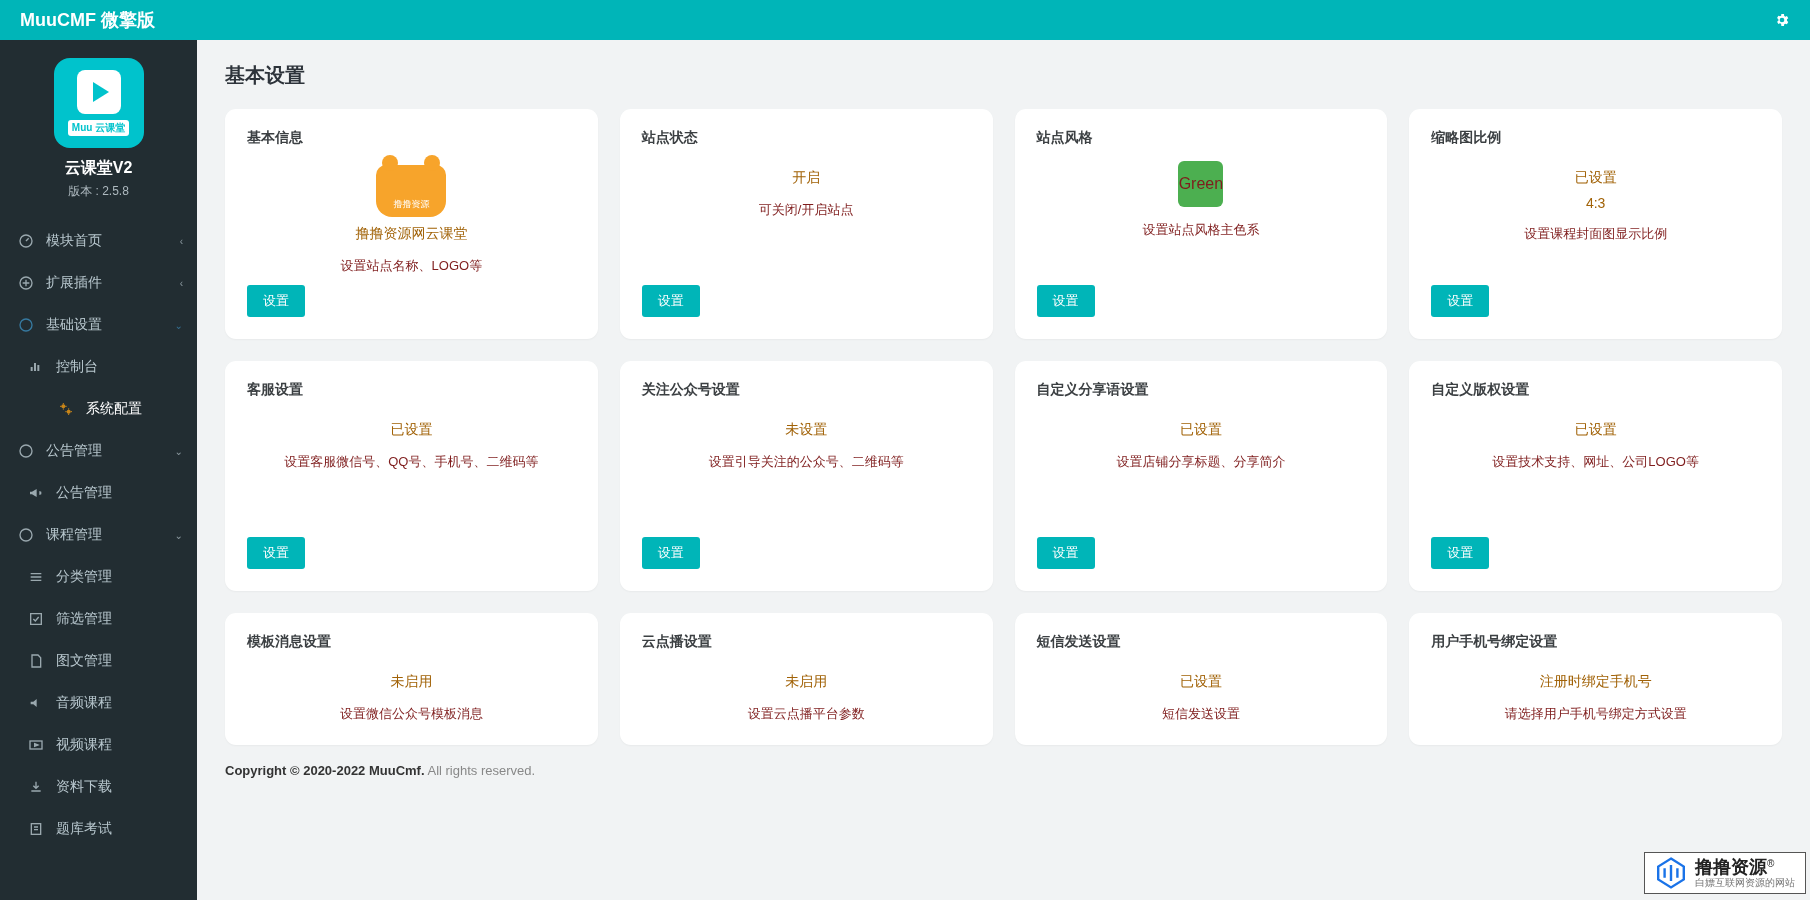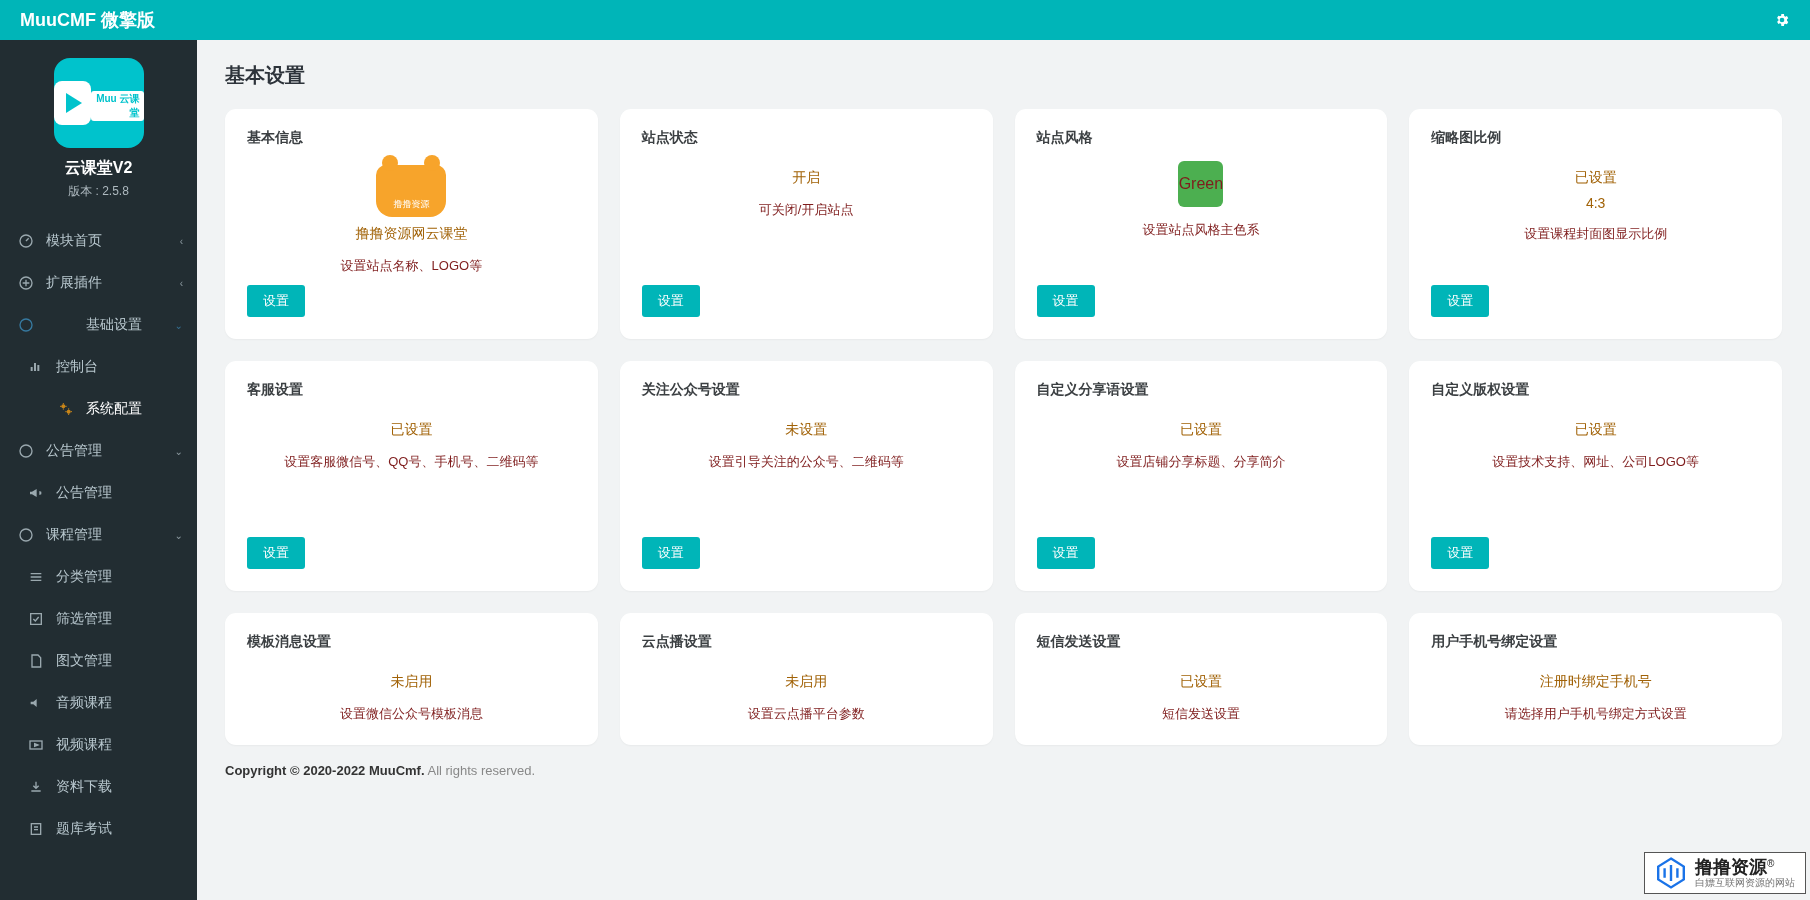--- a/index.html
+++ b/index.html
@@ -6,21 +6,21 @@
 body { background: #f1f3f4; overflow: hidden; }
 .app { width: 1810px; height: 900px; display: flex; flex-direction: column; }
 
 .topbar { height: 40px; background: #00b5b8; color: #fff; display: flex; align-items: center; padding: 0 20px; justify-content: space-between; }
 .topbar .brand { font-size: 18px; font-weight: bold; }
 .topbar .gear { width: 16px; height: 16px; cursor: pointer; }
 
 .body { flex: 1; display: flex; min-height: 0; }
 .sidebar { width: 197px; background: #222d32; color: #b8c7ce; display: flex; flex-direction: column; overflow-y: auto; }
 .sidebar-head { text-align: center; padding: 18px 10px 10px; }
-.logo-box { width: 90px; height: 90px; background: #00c3cc; border-radius: 16px; margin: 0 auto 4px; display: flex; flex-direction: row; align-items: center; justify-content: center; text-align: right; }
+.logo-box { width: 90px; height: 90px; background: #00c3cc; border-radius: 16px; margin: 0 auto 4px; display: flex; flex-direction: column; align-items: center; justify-content: center; }
 .logo-play { width: 44px; height: 44px; background: #fff; border-radius: 8px; display: flex; align-items: center; justify-content: center; }
 .logo-play::after { content:""; border-left: 16px solid #00c3cc; border-top: 10px solid transparent; border-bottom: 10px solid transparent; margin-left: 4px; }
 .logo-text { color: #fff; background: #fff; color: #00c3cc; font-size: 10px; font-weight: bold; border-radius: 3px; padding: 1px 4px; margin-top: 6px; }
 .app-name { color: #fff; font-size: 16px; font-weight: bold; margin-top: 10px; }
 .app-ver { color: #aeb9bf; font-size: 12px; margin-top: 4px; }
 
 .nav { list-style: none; margin-top: 10px; }
 .nav li { display: flex; align-items: center; padding: 12px 18px; font-size: 14px; cursor: pointer; position: relative; }
 .nav li .nicon { width: 16px; height: 16px; margin-right: 12px; opacity: .8; flex-shrink: 0; }
 .nav li .chev { position: absolute; right: 14px; font-size: 10px; opacity: .7; }
@@ -93,21 +93,21 @@
             <span class="chev">‹</span>
           </li>
         <li>
             <svg class="nicon" viewBox="0 0 24 24" fill="none" stroke="#b8c7ce" stroke-width="2">
               <circle cx="12" cy="12" r="9"></circle>
               <path d="M12 7v10M7 12h10"></path>
             </svg>
             <span>扩展插件</span>
             <span class="chev">‹</span>
           </li>
-        <li style="color:#3c8dbc;gap:40px;">
+        <li style="color:#3c8dbc;">
             <svg class="nicon" viewBox="0 0 24 24" fill="none" stroke="#3c8dbc" stroke-width="2">
               <circle cx="12" cy="12" r="9"></circle>
             </svg>
             <span style="color:#b8c7ce;">基础设置</span>
             <span class="chev" style="color:#3c8dbc;">⌄</span>
           </li>
         <li class="sub">
             <svg class="nicon" viewBox="0 0 24 24" fill="#b8c7ce">
               <path d="M4 18h3v-6H4zm5 0h3V6H9zm5 0h3v-9h-3z"></path>
             </svg>

